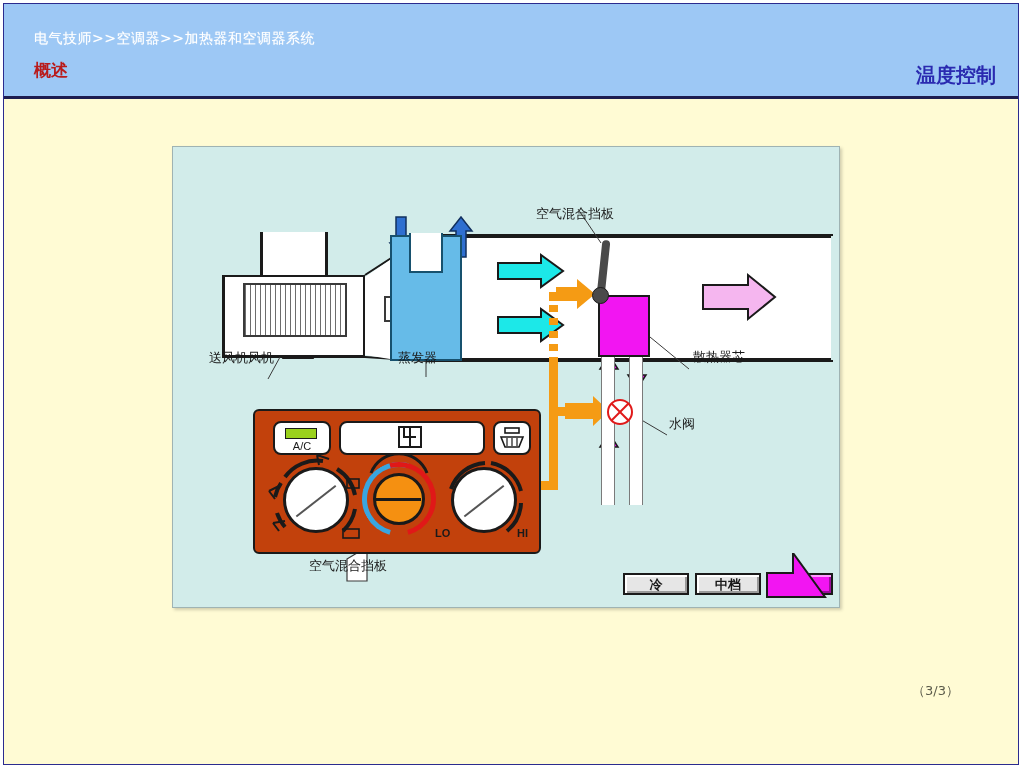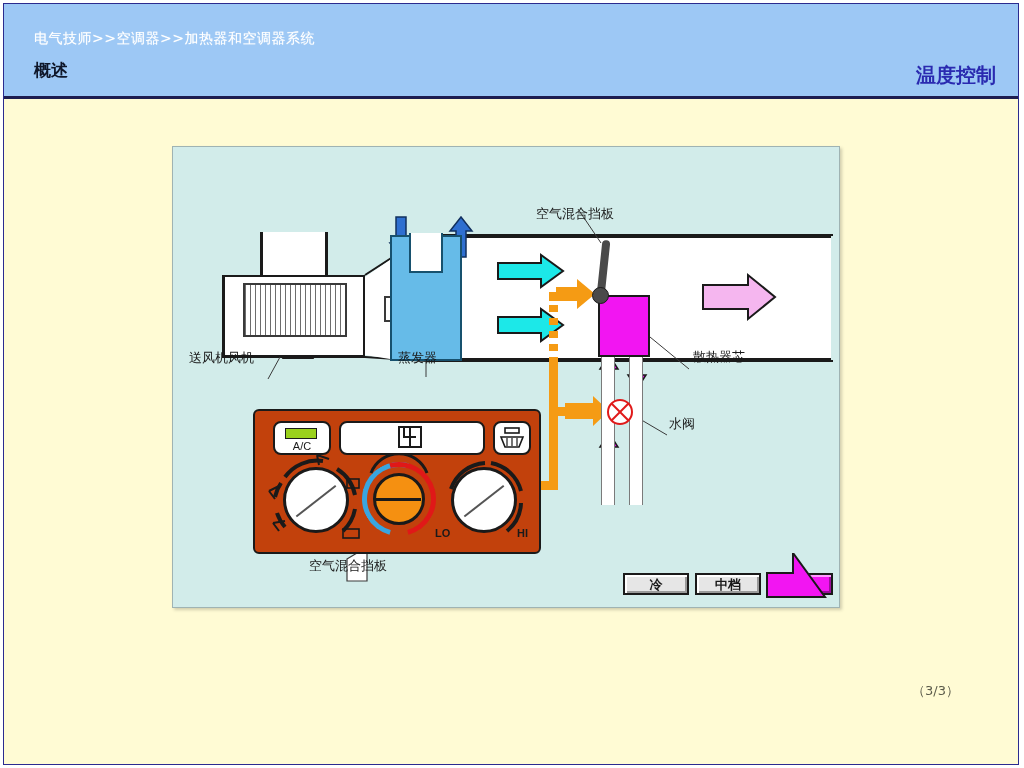--- a/index.html
+++ b/index.html
@@ -52,21 +52,21 @@
     color: #ffffff;
     letter-spacing: 0.5px;
     white-space: nowrap;
     text-shadow: 0 0 1px rgba(255,255,255,0.6);
   }
   #section-title {
     position: absolute;
     left: 30px; top: 55px;
     font-size: 17px;
     font-weight: bold;
-    color: #0f172a;
+    color: #b91c1c;
     white-space: nowrap;
   }
   #topic-title {
     position: absolute;
     right: 22px; top: 58px;
     font-size: 20px;
     font-weight: bold;
     color: #2a2ab0;
     white-space: nowrap;
   }
@@ -412,21 +412,21 @@
       <div class="dg linkage" style="left:310px; top:334px; width:75px; height:9px;"></div>
       <div class="dg linkage" style="left:310px; top:334px; width:9px; height:42px;"></div>
       <div class="dg linkage" style="left:376px; top:260px; width:28px; height:9px;"></div>
       <div class="dg" style="left:376px; top:145px; width:9px; height:70px;
                   background: repeating-linear-gradient(to bottom,
                     #f59b14 0px, #f59b14 7px, transparent 7px, transparent 13px);"></div>
       <div class="dg" style="left:376px; top:145px; width:16px; height:9px;
                   background: repeating-linear-gradient(to right,
                     #f59b14 0px, #f59b14 7px, transparent 7px, transparent 13px);"></div>
 
-      <div class="dg-label" style="left:16px; top:202px;text-align:right;">送风机风机</div>
+      <div class="dg-label" style="left:36px; top:202px;text-align:right;">送风机风机</div>
       <div class="dg-label" style="left:225px; top:202px;">蒸发器</div>
       <div class="dg-label" style="left:363px; top:58px;">空气混合挡板</div>
       <div class="dg-label" style="left:520px; top:201px;">散热器芯</div>
       <div class="dg-label" style="left:496px; top:268px;">水阀</div>
       <div class="dg-label" style="left:136px; top:410px;">空气混合挡板</div>
 
       <div class="dg" id="control-panel">
 
         <div class="cp-btn" id="ac-button">
           <div id="ac-led"></div>

